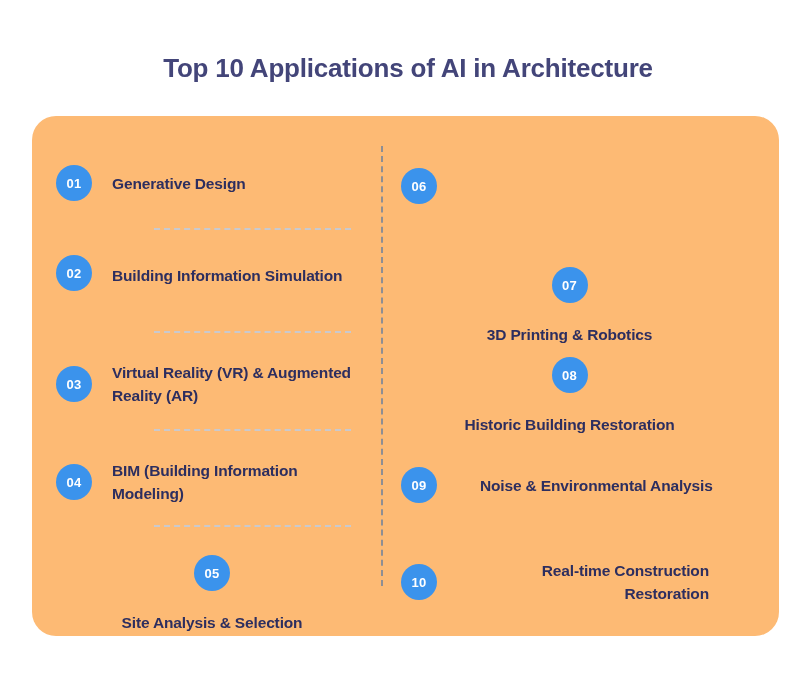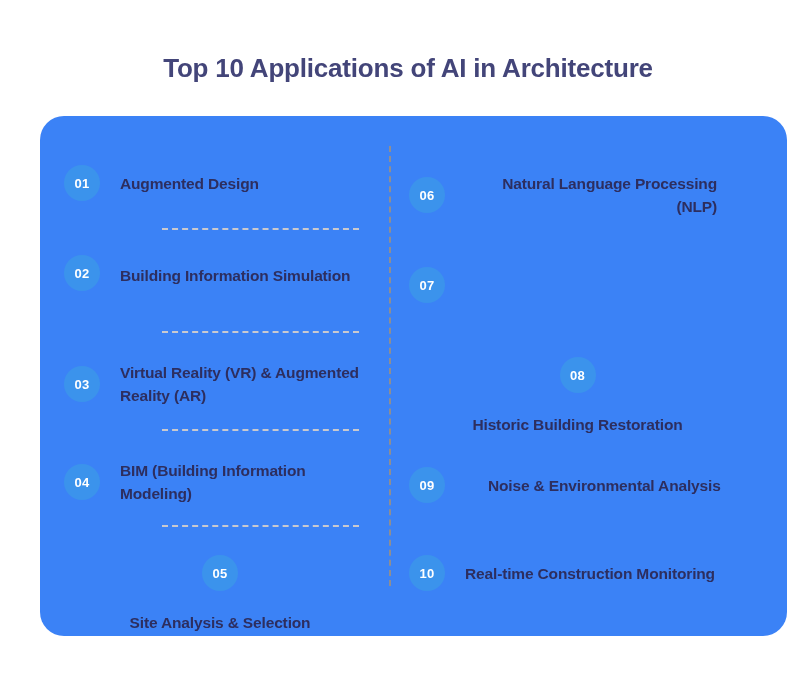--- a/index.html
+++ b/index.html
@@ -32,25 +32,25 @@
     font-weight: bold;
     letter-spacing: -0.2px;
     color: #434579;
     line-height: 36px;
     white-space: nowrap;
   }
 
   
   .card {
     position: absolute;
-    left: 32px;
+    left: 24px;
     top: 108px;
     width: 747px;
     height: 520px;
-    background: #3b82f6;
+    background: #fdba74;
     border-radius: 24px;
   }
 
   
   .col-divider {
     position: absolute;
     left: 349px;          
     top: 30px;            
     width: 0;
     height: 440px;        
@@ -119,21 +119,21 @@
   <h1 class="page-title">Top 10 Applications of AI in Architecture</h1>
 
   <div class="card">
 
     <div class="col-divider"></div>
 
     <div class="column left">
 
       <div class="item" style="top:45px;">
         <span class="badge">01</span>
-        <span class="item-label">Augmented Design</span>
+        <span class="item-label">Generative Design</span>
       </div>
 
       <div class="sep left" style="top:112px;"></div>
 
       <div class="item wide" style="top:135px;align-items:flex-end;">
         <span class="badge">02</span>
         <span class="item-label">Building Information Simulation</span>
       </div>
 
       <div class="sep left" style="top:215px;"></div>
@@ -156,38 +156,38 @@
         <span class="badge">05</span>
         <span class="item-label">Site Analysis &amp; Selection</span>
       </div>
 
     </div>
 
     <div class="column right">
 
       <div class="item wide" style="top:48px;">
         <span class="badge">06</span>
-        <span class="item-label">Natural Language Processing (NLP)</span>
       </div>
 
-      <div class="item" style="top:147px;">
+      <div class="item" style="top:147px;flex-direction:column;">
         <span class="badge">07</span>
+        <span class="item-label">3D Printing &amp; Robotics</span>
       </div>
 
       <div class="item wide" style="top:237px;flex-direction:column;">
         <span class="badge">08</span>
         <span class="item-label">Historic Building Restoration</span>
       </div>
 
       <div class="item" style="top:347px;gap:39px;">
         <span class="badge">09</span>
         <span class="item-label">Noise &amp; Environmental Analysis</span>
       </div>
 
       <div class="item wide" style="top:435px;">
         <span class="badge">10</span>
-        <span class="item-label">Real-time Construction Monitoring</span>
+        <span class="item-label">Real-time Construction Restoration</span>
       </div>
 
     </div>
 
   </div>
 </div>
 
 </body></html>

